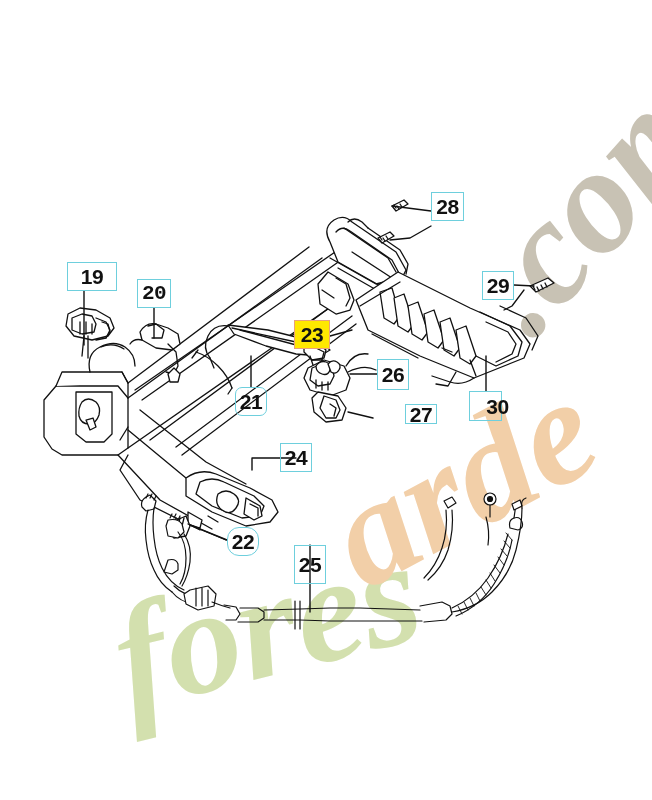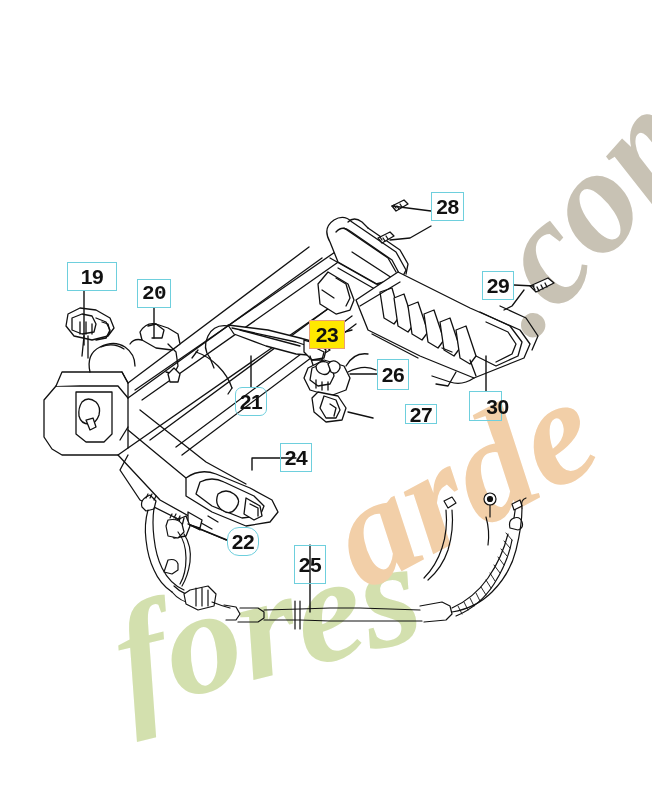--- a/index.html
+++ b/index.html
@@ -288,21 +288,21 @@
   </div>
   <div class="callout" style="left:137px; top:279px; width:34px; height:29px;font-family:Liberation Mono, monospace;">
     <span>20</span>
   </div>
   <div class="callout" style="left:235px; top:387px; width:32px; height:29px;border-radius:7px;">
     <span>21</span>
   </div>
   <div class="callout" style="left:227px; top:527px; width:32px; height:29px;border-radius:12px;">
     <span>22</span>
   </div>
-  <div class="callout highlight" style="left:294px; top:320px; width:36px; height:29px;margin-left:15px;">
+  <div class="callout highlight" style="left:294px; top:320px; width:36px; height:29px;">
     <span>23</span>
   </div>
   <div class="callout" style="left:280px; top:443px; width:32px; height:29px;">
     <span>24</span>
   </div>
   <div class="callout" style="left:294px; top:545px; width:32px; height:39px;">
     <span>25</span>
   </div>
   <div class="callout" style="left:377px; top:359px; width:32px; height:31px;">
     <span>26</span>

